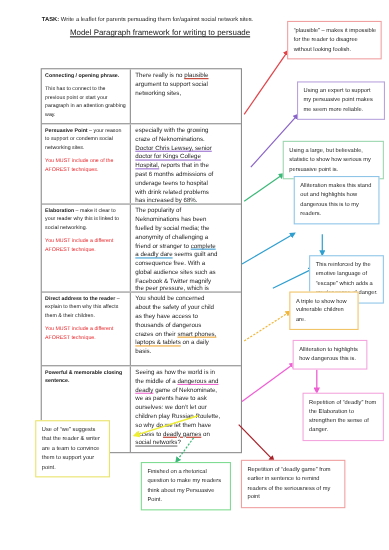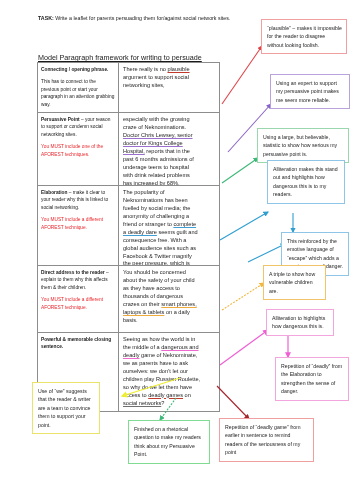--- a/index.html
+++ b/index.html
@@ -14,23 +14,24 @@
   }
   .page { position:absolute; inset:0; }
 
   
   .task {
     position:absolute; left:38px; top:15px; width:200px;
     font-size:5.3px; line-height:1.45; color:#222;
   }
   .task b { font-weight:bold; }
   .subtitle {
-    position:absolute; left:38px; top:54px; width:215px;
+    position:absolute; left:38px; top:26px; width:215px;
     font-size:7.2px; line-height:1.2; color:#1a1a1a;
     text-decoration:underline;
+    text-align:center;
   }
 
   
   .table {
     position:absolute; left:37px; top:62px;
     width:183px; height:350px;
     border:1px solid #8d8d8d;
     display:flex; flex-direction:column;
     background:#fff;
   }

